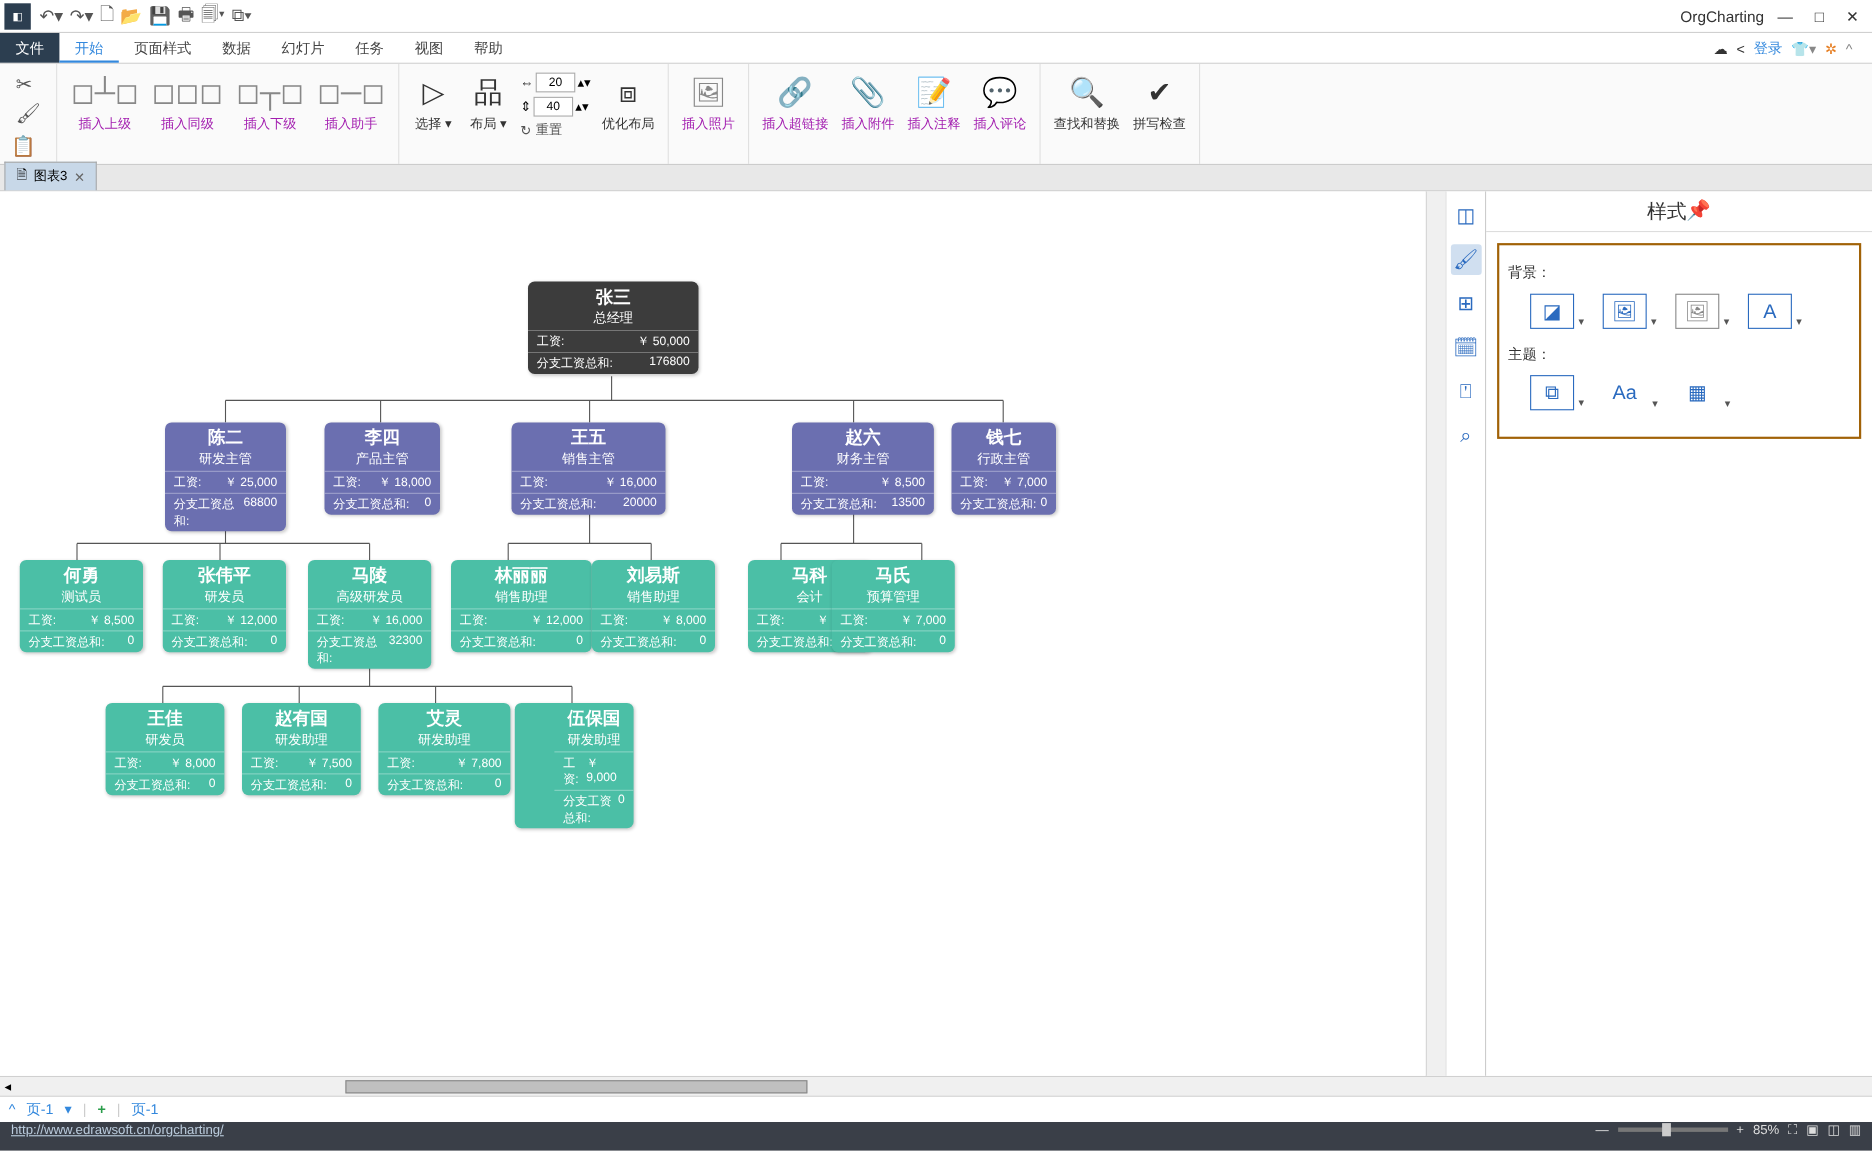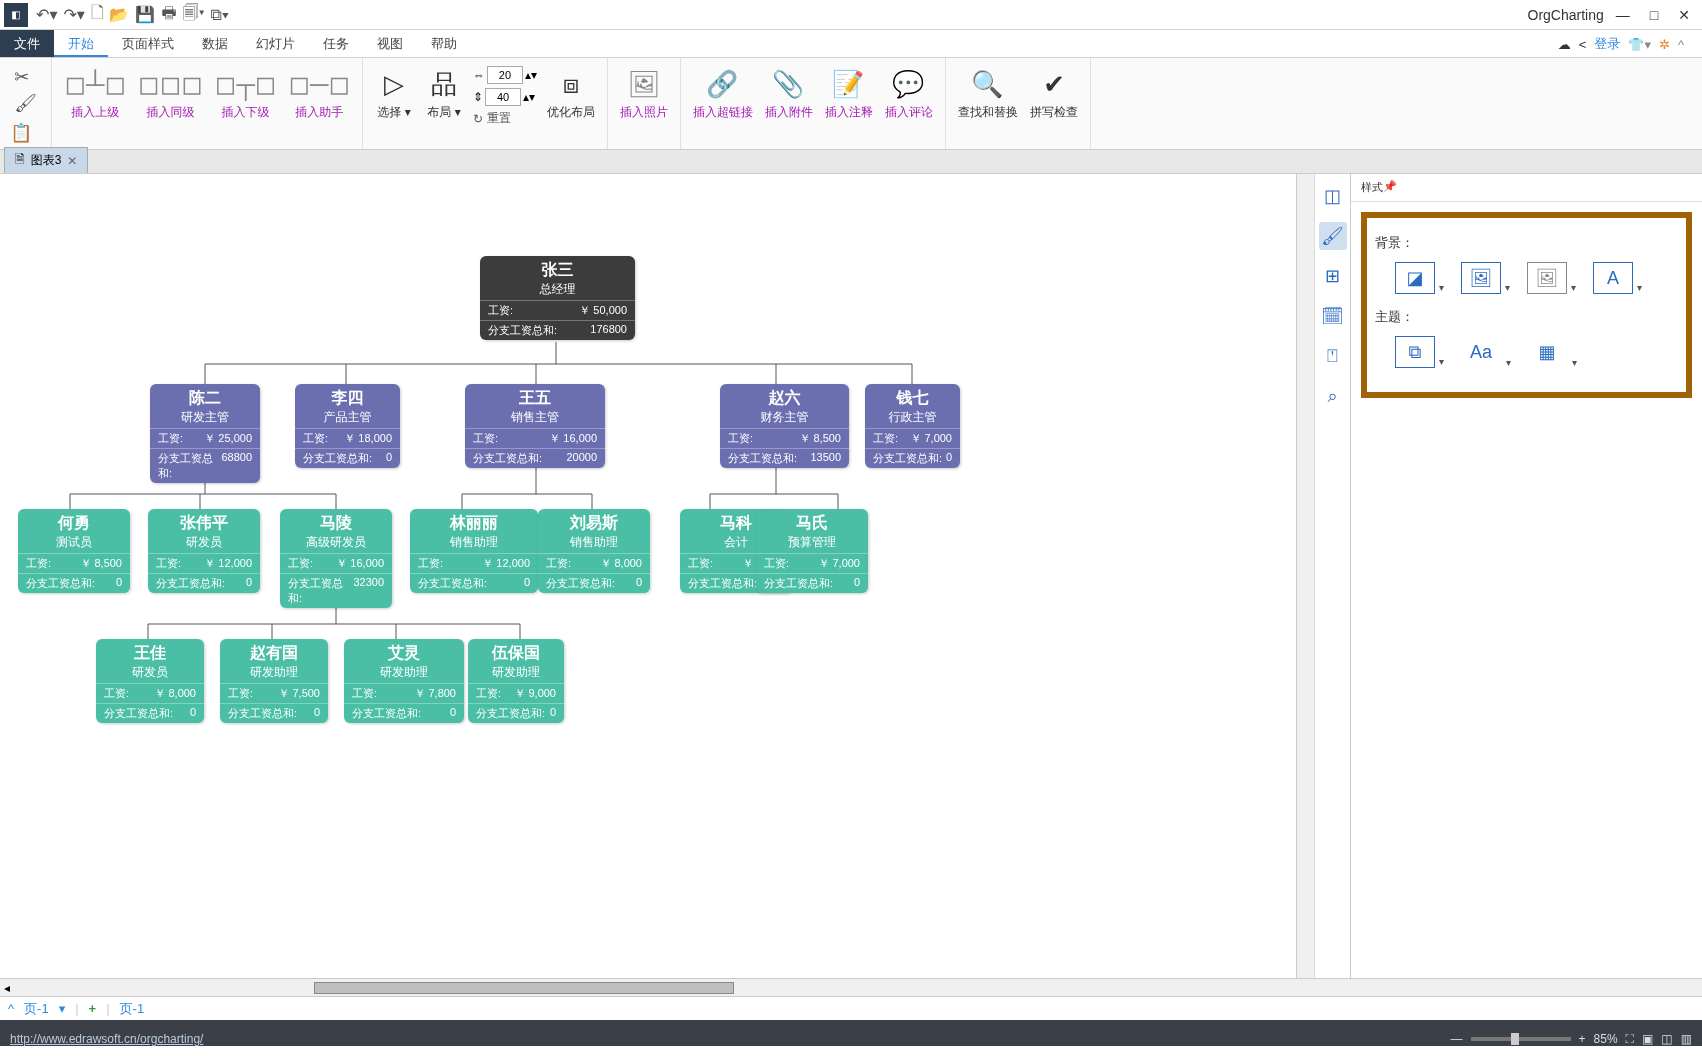--- a/index.html
+++ b/index.html
@@ -44,23 +44,23 @@
 .canvaswrap { flex: 1; position: relative; overflow: hidden; background: #fff; }
 .vscrollbar { width: 18px; background: #f0f0f0; border-left: 1px solid #ccc; }
 
 
 .sidestrip { width: 36px; background: #fff; border-left: 1px solid #ddd; display: flex; flex-direction: column; align-items: center; padding-top: 8px; gap: 12px; }
 .sidestrip .sicon { width: 28px; height: 28px; display: flex; align-items: center; justify-content: center; font-size: 18px; color: #2a6abf; cursor: pointer; border-radius: 3px; }
 .sidestrip .sicon.active { background: #d0dff0; }
 
 
 .rightpanel { width: 352px; border-left: 1px solid #ccc; background: #fff; display: flex; flex-direction: column; }
-.rightpanel .hdr { padding: 6px 10px; border-bottom: 1px solid #ddd; font-size: 11px; color: #333; display: flex; justify-content: flex-start; }
+.rightpanel .hdr { padding: 6px 10px; border-bottom: 1px solid #ddd; font-size: 18px; color: #333; display: flex; justify-content: center; }
 .rightpanel .body { padding: 10px; }
-.redbox { border: 6px solid #a16207; padding: 10px 8px; }
+.redbox { border: 2px solid #a16207; padding: 10px 8px; }
 .sectlbl { font-size: 13px; color: #333; margin: 6px 0 10px; }
 .iconrow { display: flex; gap: 26px; padding-left: 20px; margin-bottom: 14px; }
 .bigicon { width: 40px; height: 32px; border: 1px solid #2a6abf; display: flex; align-items: center; justify-content: center; font-size: 18px; color: #2a6abf; position: relative; }
 .bigicon::after { content: "▾"; position: absolute; right: -10px; bottom: 0; font-size: 10px; color: #555; }
 
 
 .node { position: absolute; border-radius: 6px; color: #fff; font-size: 12px; overflow: hidden; box-shadow: 1px 1px 3px rgba(0,0,0,0.2); }
 .node .nhead { text-align: center; padding: 4px 0 2px; }
 .node .nname { font-size: 16px; font-weight: bold; }
 .node .ntitle { font-size: 12px; }
@@ -69,21 +69,21 @@
 .node.purple { background: #6b6fb0; }
 .node.teal { background: #4bbfa6; }
 
 svg.lines { position: absolute; left: 0; top: 0; width: 100%; height: 100%; pointer-events: none; }
 svg.lines line { stroke: #555; stroke-width: 1; }
 
 
 .hscroll { height: 18px; background: #f0f0f0; border-top: 1px solid #ccc; display: flex; align-items: center; }
 .hscroll .thumb { margin-left: 300px; width: 420px; height: 12px; background: #c0c0c0; border: 1px solid #888; }
 .pagebar { height: 24px; background: #fff; border-top: 1px solid #ccc; display: flex; align-items: center; padding: 0 8px; gap: 10px; font-size: 13px; color: #3388dd; }
-.statusbar { height: 26px; background: #3a3f48; color: #ddd; display: flex; align-items: flex-end; justify-content: space-between; padding: 0 10px; font-size: 12px; }
+.statusbar { height: 26px; background: #3a3f48; color: #ddd; display: flex; align-items: flex-start; justify-content: space-between; padding: 0 10px; font-size: 12px; }
 .statusbar a { color: #bcd; text-decoration: underline; }
 .zoomctrl { display: flex; align-items: center; gap: 8px; }
 .zoomctrl .track { width: 100px; height: 4px; background: #777; position: relative; }
 .zoomctrl .track .knob { position: absolute; left: 40px; top: -4px; width: 8px; height: 12px; background: #ccc; }
 </style>
 </head>
 <body>
 
 <div class="titlebar">
   <div class="logo">◧</div>
@@ -488,21 +488,21 @@
           </div>
     <div class="nrow">
             <span>工资:</span>
             <span>￥ 7,800</span>
           </div>
     <div class="nrow">
             <span>分支工资总和:</span>
             <span>0</span>
           </div>
         </div>
-        <div class="node teal" style="left: 468px; top: 465px; width: 96px;">
+        <div class="node teal" style="left: 468px; top: 465px; width: 108px; padding-left: 36px;">
           <div class="nhead">
             <div class="nname">伍保国</div>
             <div class="ntitle">研发助理</div>
           </div>
     <div class="nrow">
             <span>工资:</span>
             <span>￥ 9,000</span>
           </div>
     <div class="nrow">
             <span>分支工资总和:</span>

